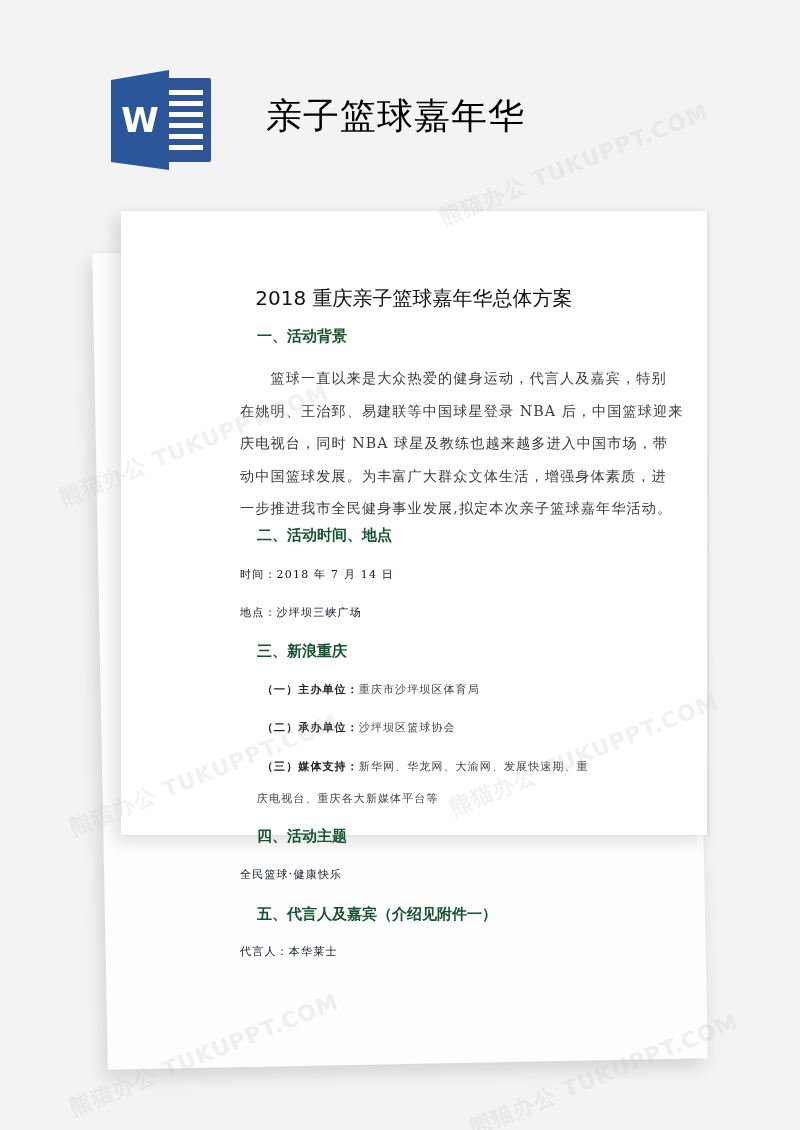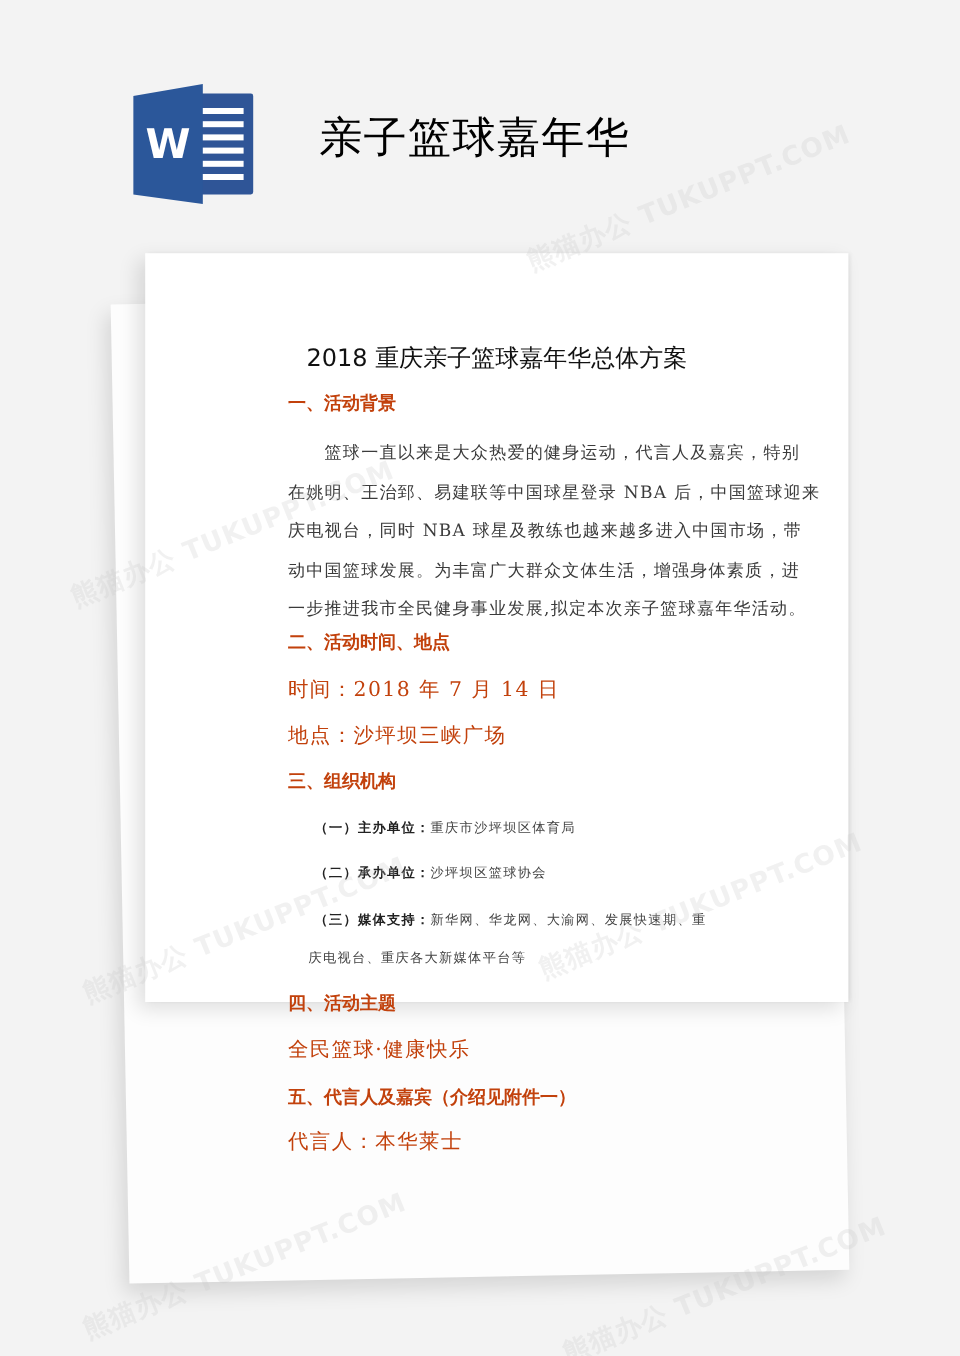--- a/index.html
+++ b/index.html
@@ -25,27 +25,27 @@
       position: absolute; left: 121px; top: 211px; width: 586px; height: 624px;
       background: #ffffff;
       box-shadow: -6px 6px 16px rgba(0,0,0,0.12), 2px 0 3px rgba(0,0,0,0.06);
     }
     .doc-title {
       position: absolute; left: 0; width: 586px; top: 72px; text-align: center;
       font-family: "DejaVu Sans", "Liberation Sans", sans-serif;
       font-size: 20px; color: #111; line-height: 30px;
     }
     .h {
-      position: absolute; left: 119px;
+      position: absolute; left: 136px;
       font-family: "DejaVu Sans", "Liberation Sans", sans-serif;
-      font-size: 15px; font-weight: bold; color: #c2410c; line-height: 22px;
+      font-size: 15px; font-weight: bold; color: #14532d; line-height: 22px;
     }
     .p {
       position: absolute; left: 119px; width: 400px;
-      font-size: 17px; color: #c2410c; line-height: 22px; letter-spacing: 1.2px;
+      font-size: 11px; color: #0f172a; line-height: 22px; letter-spacing: 1.2px;
     }
     .para {
       position: absolute; left: 119px; width: 390px; top: 151px;
       font-size: 14.2px; color: #3b3b3b; line-height: 32.5px; letter-spacing: 1.05px;
       text-indent: 0;
     }
     .para .line { display: block; white-space: nowrap; }
     .org { position: absolute; left: 119px; font-size: 11px; color: #444; line-height: 32.5px; letter-spacing: 1.1px; white-space: nowrap; margin-left: 17px; }
     .org b { color: #222; font-weight: bold; }
     .watermark {
@@ -85,21 +85,21 @@
     <span class="line">在姚明、王治郅、易建联等中国球星登录 NBA 后，中国篮球迎来</span>
     <span class="line">庆电视台，同时 NBA 球星及教练也越来越多进入中国市场，带</span>
     <span class="line">动中国篮球发展。为丰富广大群众文体生活，增强身体素质，进</span>
     <span class="line">一步推进我市全民健身事业发展,拟定本次亲子篮球嘉年华活动。</span>
   </div>
 
   <div class="h" style="top:313px;">二、活动时间、地点</div>
   <div class="p" style="top:353px;">时间：2018 年 7 月 14 日</div>
   <div class="p" style="top:391px;">地点：沙坪坝三峡广场</div>
 
-  <div class="h" style="top:429px;">三、组织机构</div>
+  <div class="h" style="top:429px;">三、新浪重庆</div>
   <div class="org" style="top:463px; left:124px;">
     <b>（一）主办单位：</b><span>重庆市沙坪坝区体育局</span>
   </div>
   <div class="org" style="top:501px; left:124px;">
     <b>（二）承办单位：</b><span>沙坪坝区篮球协会</span>
   </div>
   <div class="org" style="top:540px; left:124px;">
     <b>（三）媒体支持：</b><span>新华网、华龙网、大渝网、发展快速期、重</span>
   </div>
   <div class="org" style="top:572px;">庆电视台、重庆各大新媒体平台等</div>

